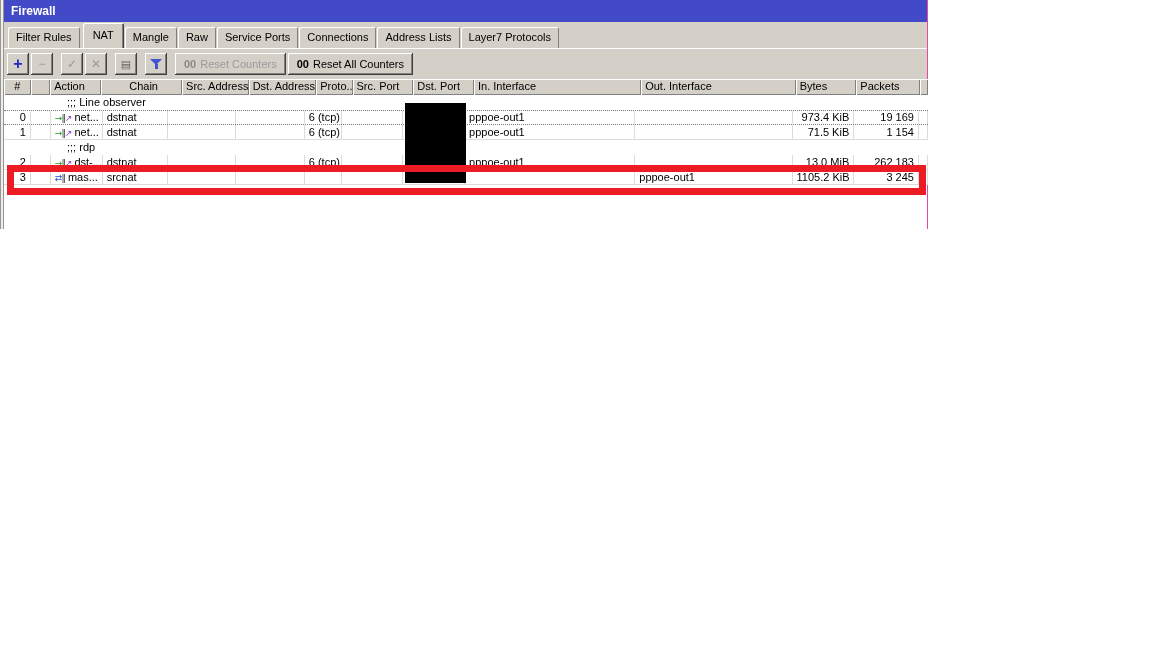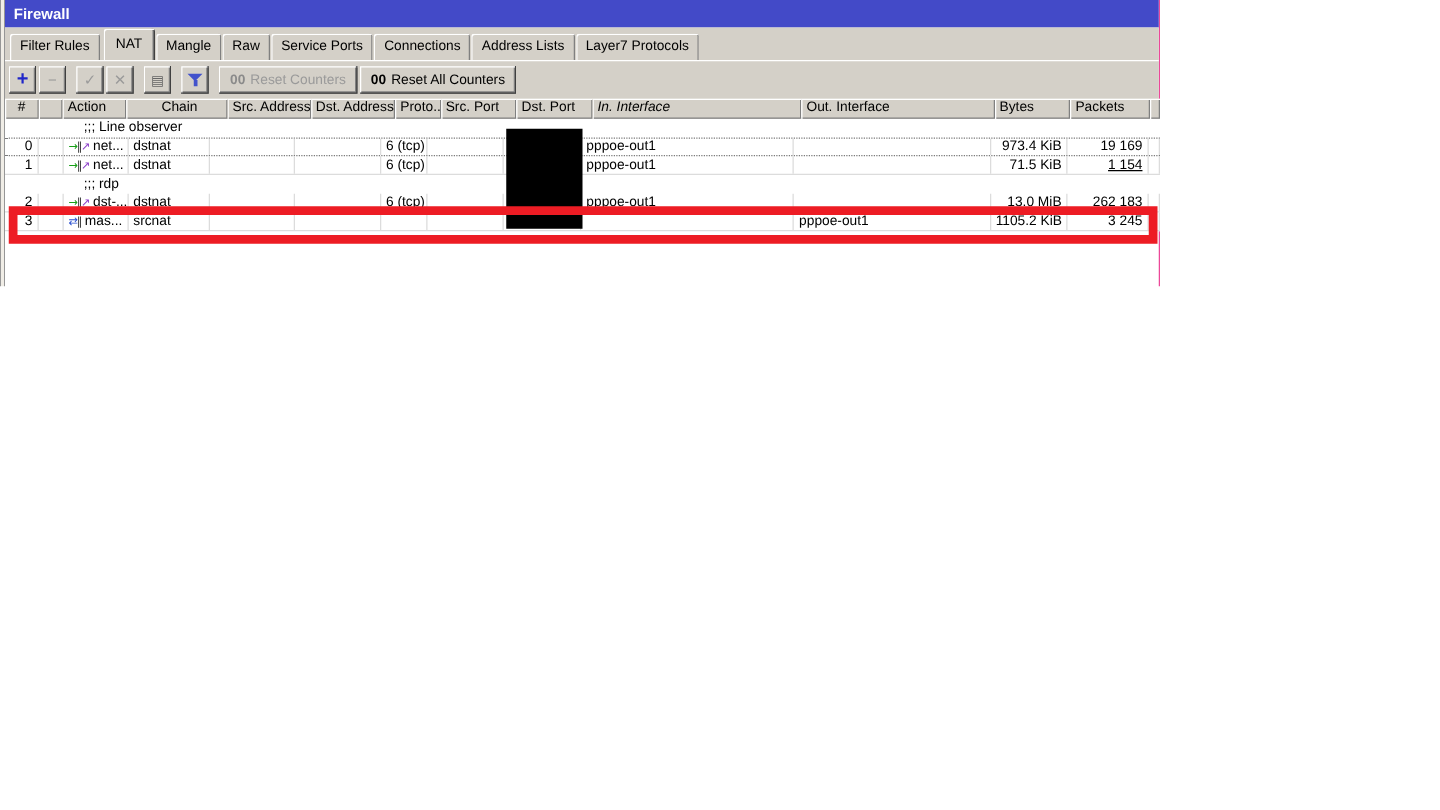--- a/index.html
+++ b/index.html
@@ -111,21 +111,21 @@
     <div class="hrow">
         <div class="th" style="width: 27px; text-align: center;">#</div>
         <div class="th" style="width: 20px;"></div>
         <div class="th" style="width: 52px;">Action</div>
         <div class="th" style="width: 82px; padding-left: 28px;">Chain</div>
         <div class="th" style="width: 68px;">Src. Address</div>
         <div class="th" style="width: 69px;">Dst. Address</div>
         <div class="th" style="width: 37px;">Proto...</div>
         <div class="th" style="width: 62px;">Src. Port</div>
         <div class="th" style="width: 62px;">Dst. Port</div>
-        <div class="th" style="width: 171px; font-style: italic;">In. Interface</div>
+        <div class="th" style="width: 171px;">In. Interface</div>
         <div class="th" style="width: 158px;">Out. Interface</div>
         <div class="th" style="width: 62px;">Bytes</div>
         <div class="th" style="width: 65px;">Packets</div>
         <div class="th" style="width: 5px;"></div>
       </div>
     <div>
         <div class="comment-row">;;; Line observer</div>
         <div class="row focused">
           <div class="td r" style="width: 27px;">0</div>
           <div class="td" style="width: 20px;"></div>
@@ -148,21 +148,21 @@
           <div class="td" style="width: 52px;"><span class="aicon"><span class="g">→</span><span class="k">‖</span><span class="p">↗</span></span>net...</div>
           <div class="td" style="width: 66px;">dstnat</div>
           <div class="td" style="width: 68px;"></div>
           <div class="td" style="width: 69px;"></div>
           <div class="td" style="width: 37px;">6 (tcp)</div>
           <div class="td" style="width: 62px;"></div>
           <div class="td" style="width: 62px;"></div>
           <div class="td" style="width: 171px;">pppoe-out1</div>
           <div class="td" style="width: 158px;"></div>
           <div class="td r" style="width: 62px;">71.5 KiB</div>
-          <div class="td r" style="width: 65px; text-decoration: underline;">1 154</div>
+          <div class="td r" style="width: 65px;">1 154</div>
           <div class="td" style="width: 5px;"></div>
         </div>
         <div class="comment-row">;;; rdp</div>
         <div class="row">
           <div class="td r" style="width: 27px;">2</div>
           <div class="td" style="width: 20px;"></div>
           <div class="td" style="width: 52px;"><span class="aicon"><span class="g">→</span><span class="k">‖</span><span class="p">↗</span></span>dst-...</div>
           <div class="td" style="width: 66px;">dstnat</div>
           <div class="td" style="width: 68px;"></div>
           <div class="td" style="width: 69px;"></div>

